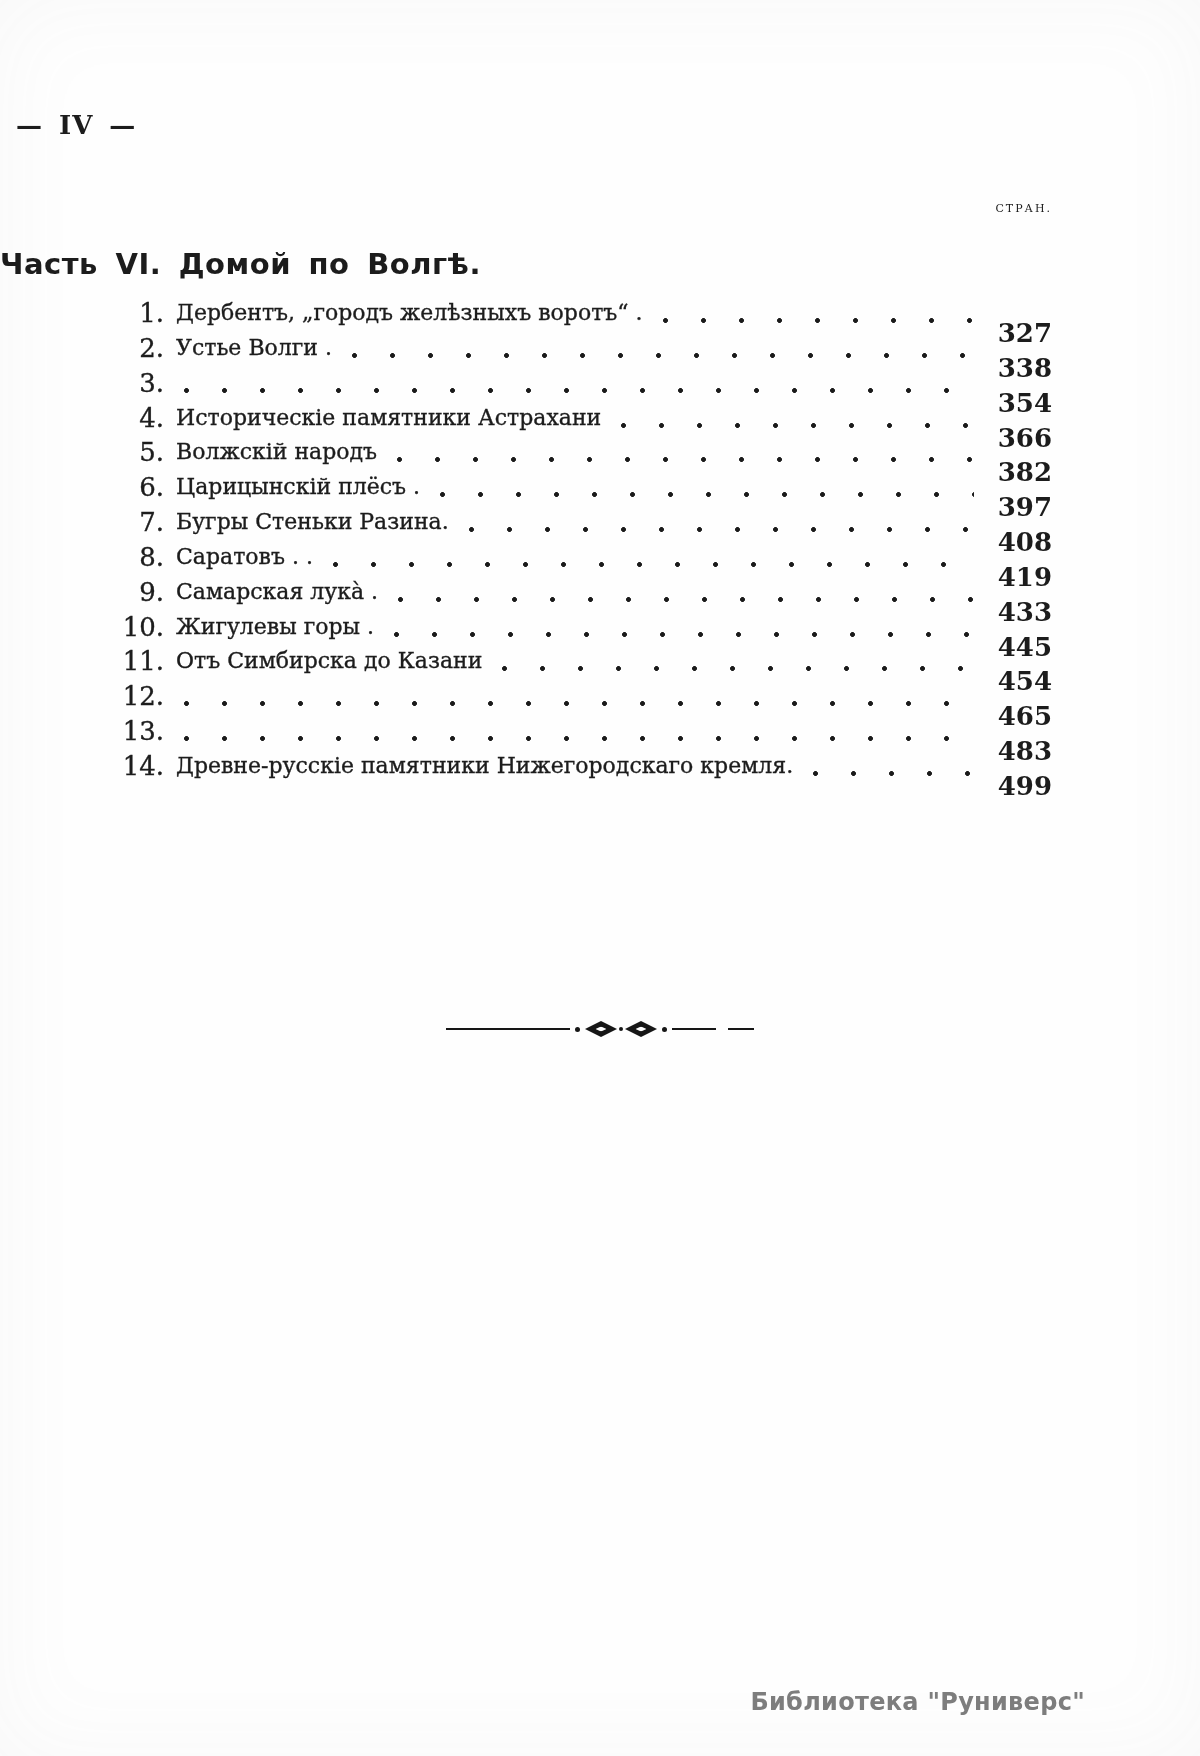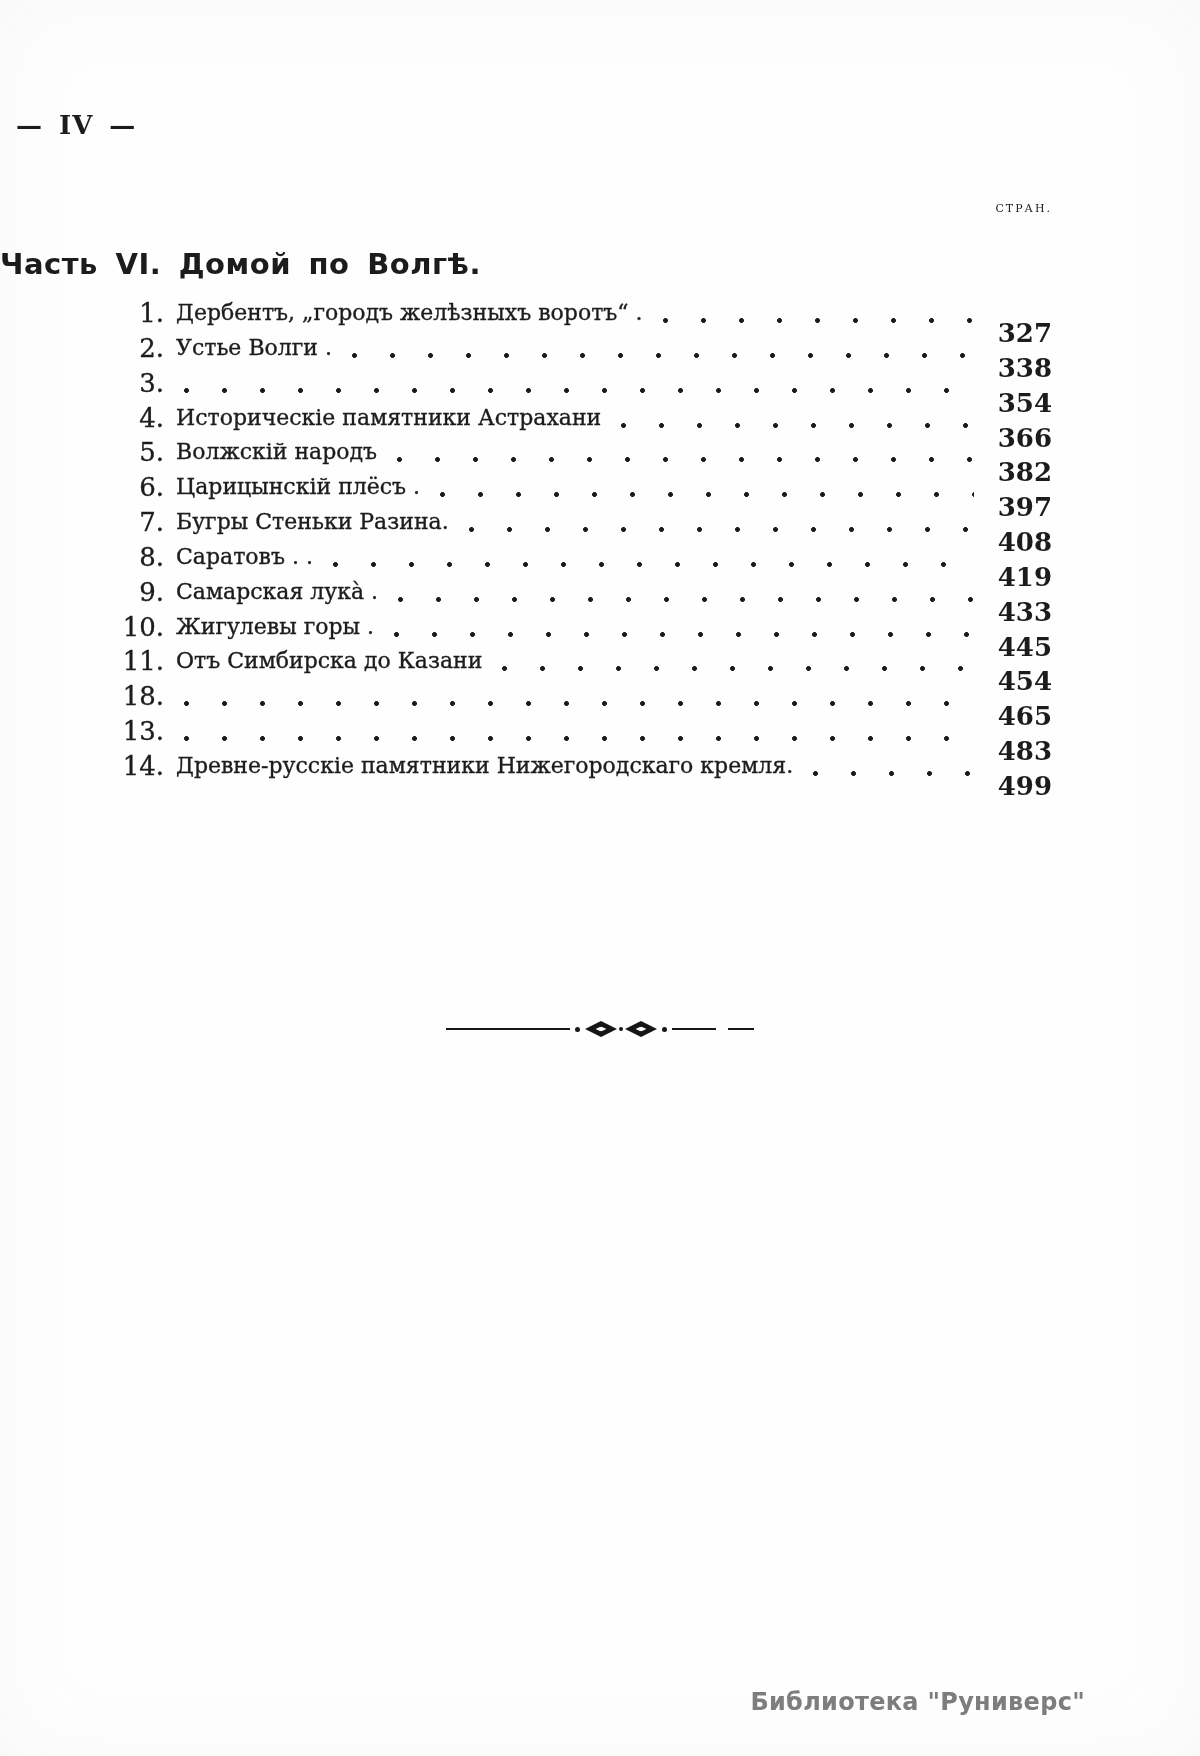--- a/index.html
+++ b/index.html
@@ -240,21 +240,21 @@
     </div>
 
     <div class="row">
       <span class="num">11.</span>
       <span class="entry">Отъ Симбирска до Казани</span>
       <span class="leader"></span>
       <span class="pageno">454</span>
     </div>
 
     <div class="row">
-      <span class="num">18.</span>
+      <span class="num">12.</span>
       <span class="leader"></span>
       <span class="pageno">465</span>
     </div>
 
     <div class="row">
       <span class="num">13.</span>
       <span class="leader"></span>
       <span class="pageno">483</span>
     </div>
 

